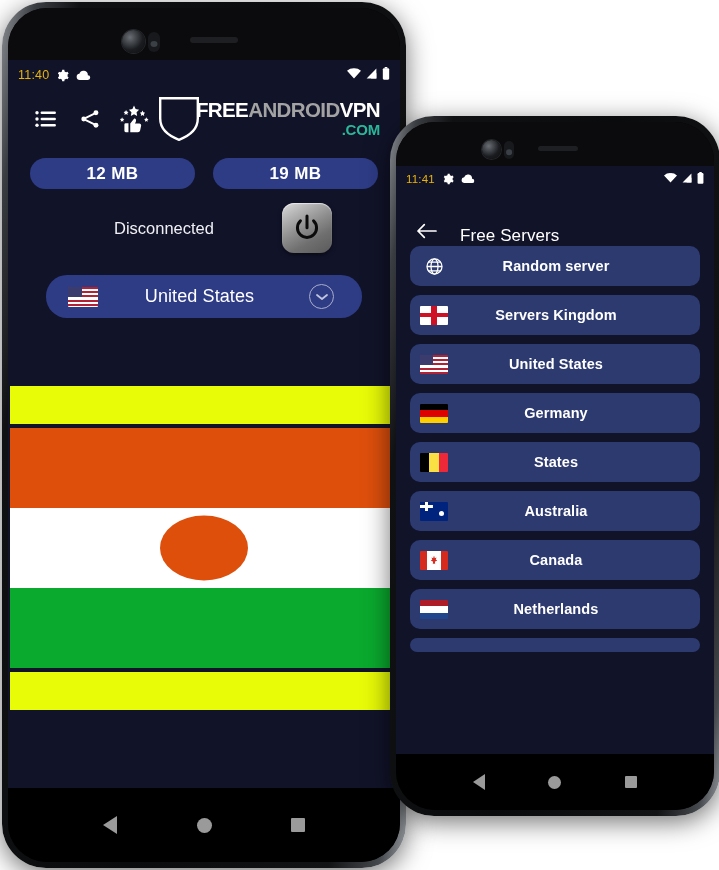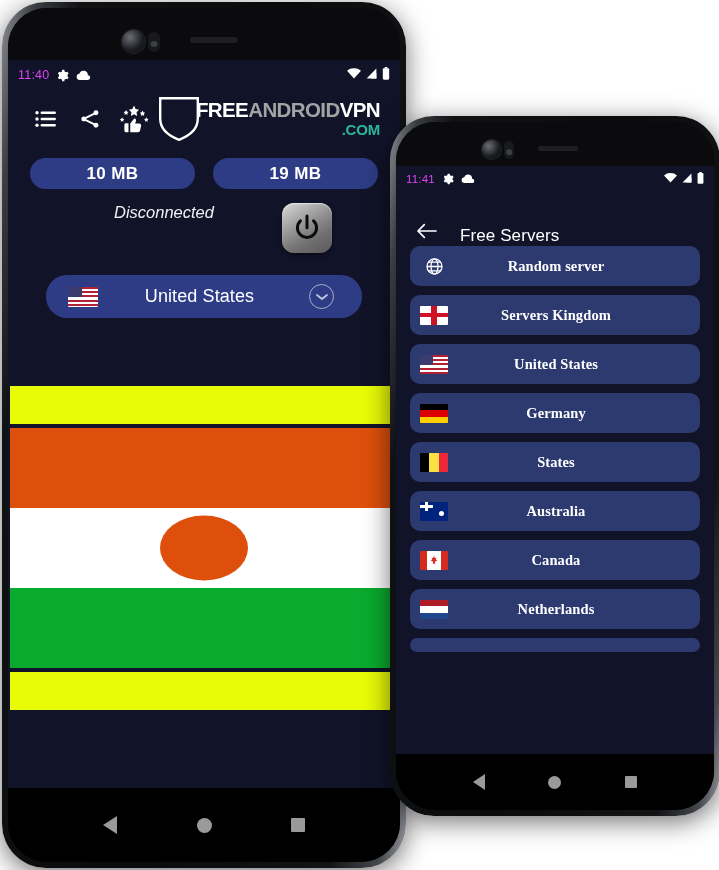--- a/index.html
+++ b/index.html
@@ -34,21 +34,21 @@
   .sensor{ position:absolute; border-radius:6px; background:#17191c; }
   .sensor:after{ content:""; position:absolute; left:50%; top:62%;
     transform:translate(-50%,-50%); width:58%; height:30%; border-radius:50%;
     background:#3b4046; }
   .speaker{ position:absolute; border-radius:4px; background:#1d1f22; }
   .bezel-bottom{ background:#000; flex:0 0 auto; position:relative; }
   .screen{ flex:1 1 auto; background:#111329; position:relative; overflow:hidden; }
 
   
   .statusbar{ display:flex; align-items:center; height:var(--sbh);
-    padding:0 10px; color:#d946ef; }
+    padding:0 10px; color:#eab308; }
   .sb-left{ display:flex; align-items:center; gap:7px; }
   .sb-time{ font-weight:400; letter-spacing:.2px; }
   .sb-right{ margin-left:auto; display:flex; align-items:center; gap:4px; }
   .gear-ic svg, .cloud-ic svg { display:block; }
 
   
   .navbar{ position:absolute; left:0; right:0; bottom:0; height:100%;
     display:flex; align-items:center; justify-content:space-around;
     padding:0 14%; }
   .nav-back{ width:0;height:0; border-style:solid; }
@@ -72,21 +72,21 @@
   .logo-text{ position:relative; line-height:.96; }
   .logo-l1{ font-size:20.5px; font-weight:700; letter-spacing:-.6px; white-space:nowrap; }
   .logo-l2{ font-size:15px; font-weight:700; letter-spacing:-.2px;
     text-align:right; margin-top:3px; }
 
   .p1-stats{ display:flex; justify-content:space-between; padding:8px 22px 0 22px; }
   .pill{ width:165px; height:31px; border-radius:16px; background:#2e3c86;
     display:flex; align-items:center; justify-content:center;
     color:#fff; font-size:17px; font-weight:700; letter-spacing:.4px; }
 
-  .p1-row{ display:flex; align-items:flex-start; padding:14px 24px 0 32px;font-style:italic; }
+  .p1-row{ display:flex; align-items:center; padding:14px 24px 0 32px; }
   .disc-text{ color:#f0f0f4; font-size:16.5px; flex:1; text-align:center;
     padding-left:6px; }
   .power-btn{ width:50px; height:50px; border-radius:12px;
     background:linear-gradient(150deg,#dcdcdc 0%,#b6b6b6 22%,#8d8d8d 48%,#6f6f6f 70%,#5a5a5a 100%);
     display:flex; align-items:center; justify-content:center; margin-right:44px;
     box-shadow:inset 0 1px 1px rgba(255,255,255,.6), 0 2px 4px rgba(0,0,0,.5); }
 
   .country-sel{ margin:22px 38px 0 38px; height:43px; border-radius:21px;
     background:#2e3c86; display:flex; align-items:center; padding:0 14px; }
   .country-sel .flag{ width:30px; height:20px; margin-left:8px; }
@@ -117,21 +117,21 @@
   #phone2 .screen{ background:#111329; }
   #phone2 .statusbar{ --sbh:26px; font-size:11.5px; }
 
   .p2-appbar{ display:flex; align-items:flex-end; height:54px; padding:0 16px; }
   .back-arrow{ width:30px; height:30px; display:flex; align-items:center;
     justify-content:center; color:#fff; }
   .p2-title{ color:#fff; font-size:17px; margin-left:18px; letter-spacing:.1px; }
 
   .server-list{ padding:0 14px; display:flex; flex-direction:column; gap:9px; }
   .server-item{ height:40px; border-radius:10px; background:#2d3a70;
-    display:flex; align-items:center; padding:0 10px;font-family:Liberation Serif, serif; }
+    display:flex; align-items:center; padding:0 10px; }
   .server-item .ic{ width:28px; height:19px; flex:0 0 auto;
     display:flex; align-items:center; justify-content:center; }
   .server-item .nm{ flex:1; text-align:center; color:#fff; font-size:14.5px;
     font-weight:700; padding-right:26px; letter-spacing:.1px; }
   .server-item.partial{ height:14px; overflow:hidden; }
 
   
   .flag{ display:block; border-radius:1px; overflow:hidden; position:relative;
     width:28px; height:19px; }
   .f-us{ background:repeating-linear-gradient(#b22234 0 2.1px,#fff 2.1px 4.2px); }
@@ -249,21 +249,21 @@
             <div class="logo-text">
               <div class="logo-l1">
                 <span style="color:#fff">FREE</span><span style="color:#a3a3a3">ANDROID</span><span style="color:#fff">VPN</span>
               </div>
               <div class="logo-l2" style="color:#2bb89a">.COM</div>
             </div>
           </div>
         </div>
 
         <div class="p1-stats">
-          <div class="pill">10 MB</div>
+          <div class="pill">12 MB</div>
           <div class="pill">19 MB</div>
         </div>
 
         <div class="p1-row">
           <div class="disc-text">Disconnected</div>
           <div class="power-btn">
             <svg width="30" height="30" viewBox="0 0 32 32" fill="none" stroke="#0b0b0b" stroke-width="3.2" stroke-linecap="round">
               <path d="M9 8.4a10.2 10.2 0 1014 0"></path>
               <path d="M16 3.2v12.4"></path>
             </svg>

